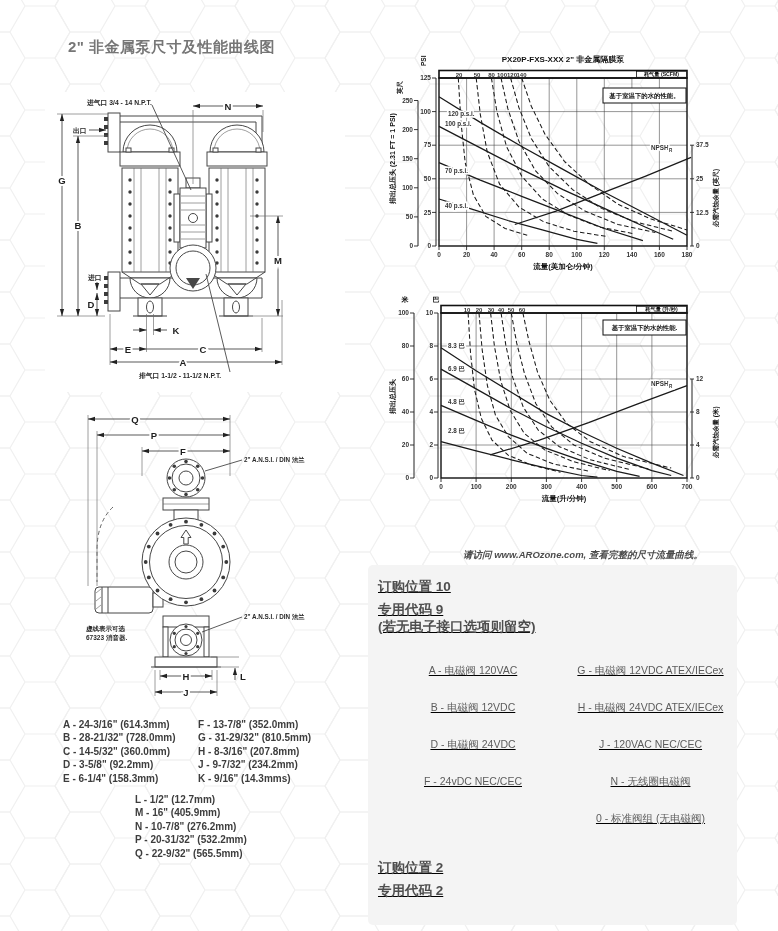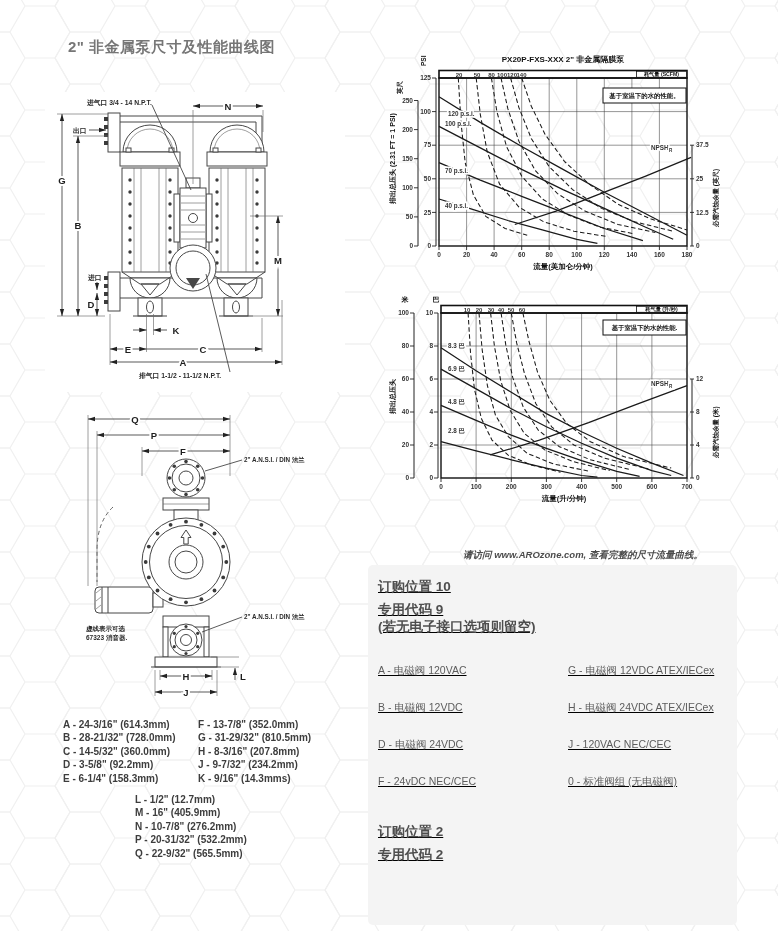--- a/index.html
+++ b/index.html
@@ -33,21 +33,21 @@
   .clbl{font-weight:bold;fill:#111;paint-order:stroke;stroke:#fff;stroke-width:3px;}
   .footnote{left:388px;top:506px;width:390px;text-align:center;font-size:9.5px;font-style:italic;font-weight:bold;color:#4c4c4c;margin-top:43px;}
   
   .panel{left:368px;top:565px;width:369px;height:360px;background:#f4f4f4;border-radius:5px;padding:0;box-sizing:border-box;text-decoration:underline;}
   .panel h2{margin:0;font-size:13.5px;color:#4e4e4e;line-height:17px;}
   .ph{padding:13px 0 0 10px;}
   .ph2{padding:20px 0 0 10px;}
   .plist{display:flex;padding:8px 0 0 10px;font-size:10.5px;color:#5c5c5c;}
   .plist .pc1{width:190px;}
   .plist .pc2{width:165px;}
-  .plist div{line-height:18.4px;white-space:pre-line;}
+  .plist div{line-height:18.4px;white-space:pre-line;text-align:center;}
 </style>
 </head>
 <body>
 
 <svg class="abs" style="left:0;top:0;" width="778" height="931" viewBox="0 0 778 931">
   <defs>
     <pattern id="hexpat" patternUnits="userSpaceOnUse" width="90" height="52" x="10" y="6">
       <g fill="none" stroke="#f0f0f0" stroke-width="1.2">
         <path d="M0,26 L15,0 L45,0 L60,26 L45,52 L15,52 Z"></path>
         <path d="M45,0 L60,-26 L90,-26 L105,0 L90,26 L60,26 Z"></path>
@@ -656,20 +656,21 @@
       <div class="pc1">
         <div>A - 电磁阀 120VAC</div>
         <div>B - 电磁阀 12VDC</div>
         <div>D - 电磁阀 24VDC</div>
         <div>F - 24vDC NEC/CEC</div>
       </div>
       <div class="pc2">
         <div>G - 电磁阀 12VDC ATEX/IECex</div>
         <div>H - 电磁阀 24VDC ATEX/IECex</div>
         <div>J - 120VAC NEC/CEC</div>
+        <div>N - 无线圈电磁阀</div>
         <div>0 - 标准阀组 (无电磁阀)</div>
       </div>
     </div>
   </section>
   <section>
     <div class="ph2" style="padding-top:14px;">
       <h2>订购位置 2</h2>
     </div>
     <div class="ph2" style="padding-top:6px;">
       <h2>专用代码 2</h2>

